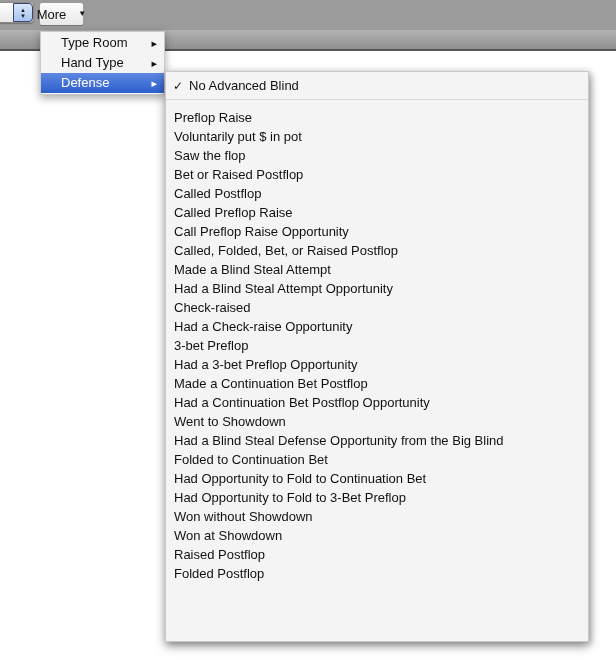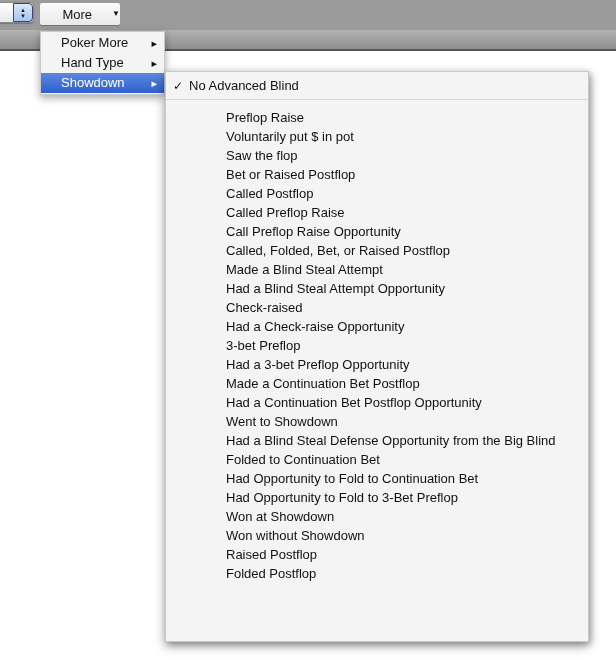--- a/index.html
+++ b/index.html
@@ -36,26 +36,26 @@
     background: linear-gradient(#d9e7fa, #a5c5f0);
     border: 1px solid #3c4470;
     border-radius: 0 4px 4px 0;
     display: flex; flex-direction: column; align-items: center; justify-content: center;
     color: #1a1a1a;
   }
   .stepper-buttons span { font-size: 6px; line-height: 6px; display: block; }
 
   
   .more-button {
-    position: absolute; left: 40px; top: 3px; width: 80px; height: 22px;
+    position: absolute; left: 40px; top: 3px; width: 43px; height: 22px;
     background: linear-gradient(#fbfbfb, #e9e9e9);
     border-radius: 2px;
     box-shadow: 0 1px 0 rgba(0,0,0,0.25);
-    display: flex; align-items: center; justify-content: flex-end;
-    font-size: 13px; color: #111111; gap: 20px;
+    display: flex; align-items: center; justify-content: center;
+    font-size: 13px; color: #111111; gap: 12px;
     cursor: default;
   }
   .more-button .caret { font-size: 8px; line-height: 8px; color: #111111; }
 
   
   .menu {
     position: absolute;
     background: #f4f4f4;
     border: 1px solid #c9c9c9;
     box-shadow: 0 4px 10px rgba(0,0,0,0.38), 2px 2px 6px rgba(0,0,0,0.22);
@@ -92,23 +92,22 @@
   .menu2 .checkmark {
     position: absolute; left: 7px; top: 0;
     font-size: 12px; font-weight: bold; color: #111;
   }
   .menu2 .separator {
     height: 1px; background: #d6d6d6; margin: 2px 0 0 0;
   }
   .menu2 .list { padding-top: 8px; }
   .menu2 .mi {
     height: 19px; line-height: 19px;
-    padding-left: 40px;
+    padding-left: 8px;
     white-space: nowrap;
-    margin-left: 20px;
   }
 </style>
 </head>
 <body>
 
 <div class="topbar"></div>
 <div class="band"></div>
 
 <div class="stepper">
   <div class="stepper-buttons">
@@ -117,29 +116,29 @@
   </div>
 </div>
 
 <div class="more-button">
   <span>More</span>
   <span class="caret">▼</span>
 </div>
 
 <div class="menu menu1">
     <div class="m1-row">
-      <span class="lbl">Poker More</span>
+      <span class="lbl">Type Room</span>
       <span class="submenu-arrow">▸</span>
     </div>
     <div class="m1-row">
       <span class="lbl">Hand Type</span>
       <span class="submenu-arrow">▸</span>
     </div>
     <div class="m1-row highlighted">
-      <span class="lbl">Showdown</span>
+      <span class="lbl">Defense</span>
       <span class="submenu-arrow">▸</span>
     </div>
   </div>
 
 <div class="menu menu2">
   <div class="check-row">
     <span class="checkmark">✓</span>
     <span>No Advanced Blind</span>
   </div>
   <div class="separator"></div>
@@ -158,18 +157,18 @@
       <div class="mi">Had a Check-raise Opportunity</div>
       <div class="mi">3-bet Preflop</div>
       <div class="mi">Had a 3-bet Preflop Opportunity</div>
       <div class="mi">Made a Continuation Bet Postflop</div>
       <div class="mi">Had a Continuation Bet Postflop Opportunity</div>
       <div class="mi">Went to Showdown</div>
       <div class="mi">Had a Blind Steal Defense Opportunity from the Big Blind</div>
       <div class="mi">Folded to Continuation Bet</div>
       <div class="mi">Had Opportunity to Fold to Continuation Bet</div>
       <div class="mi">Had Opportunity to Fold to 3-Bet Preflop</div>
+      <div class="mi">Won without Showdown</div>
       <div class="mi">Won at Showdown</div>
-      <div class="mi">Won without Showdown</div>
       <div class="mi">Raised Postflop</div>
       <div class="mi">Folded Postflop</div>
     </div>
 </div>
 
 </body></html>

